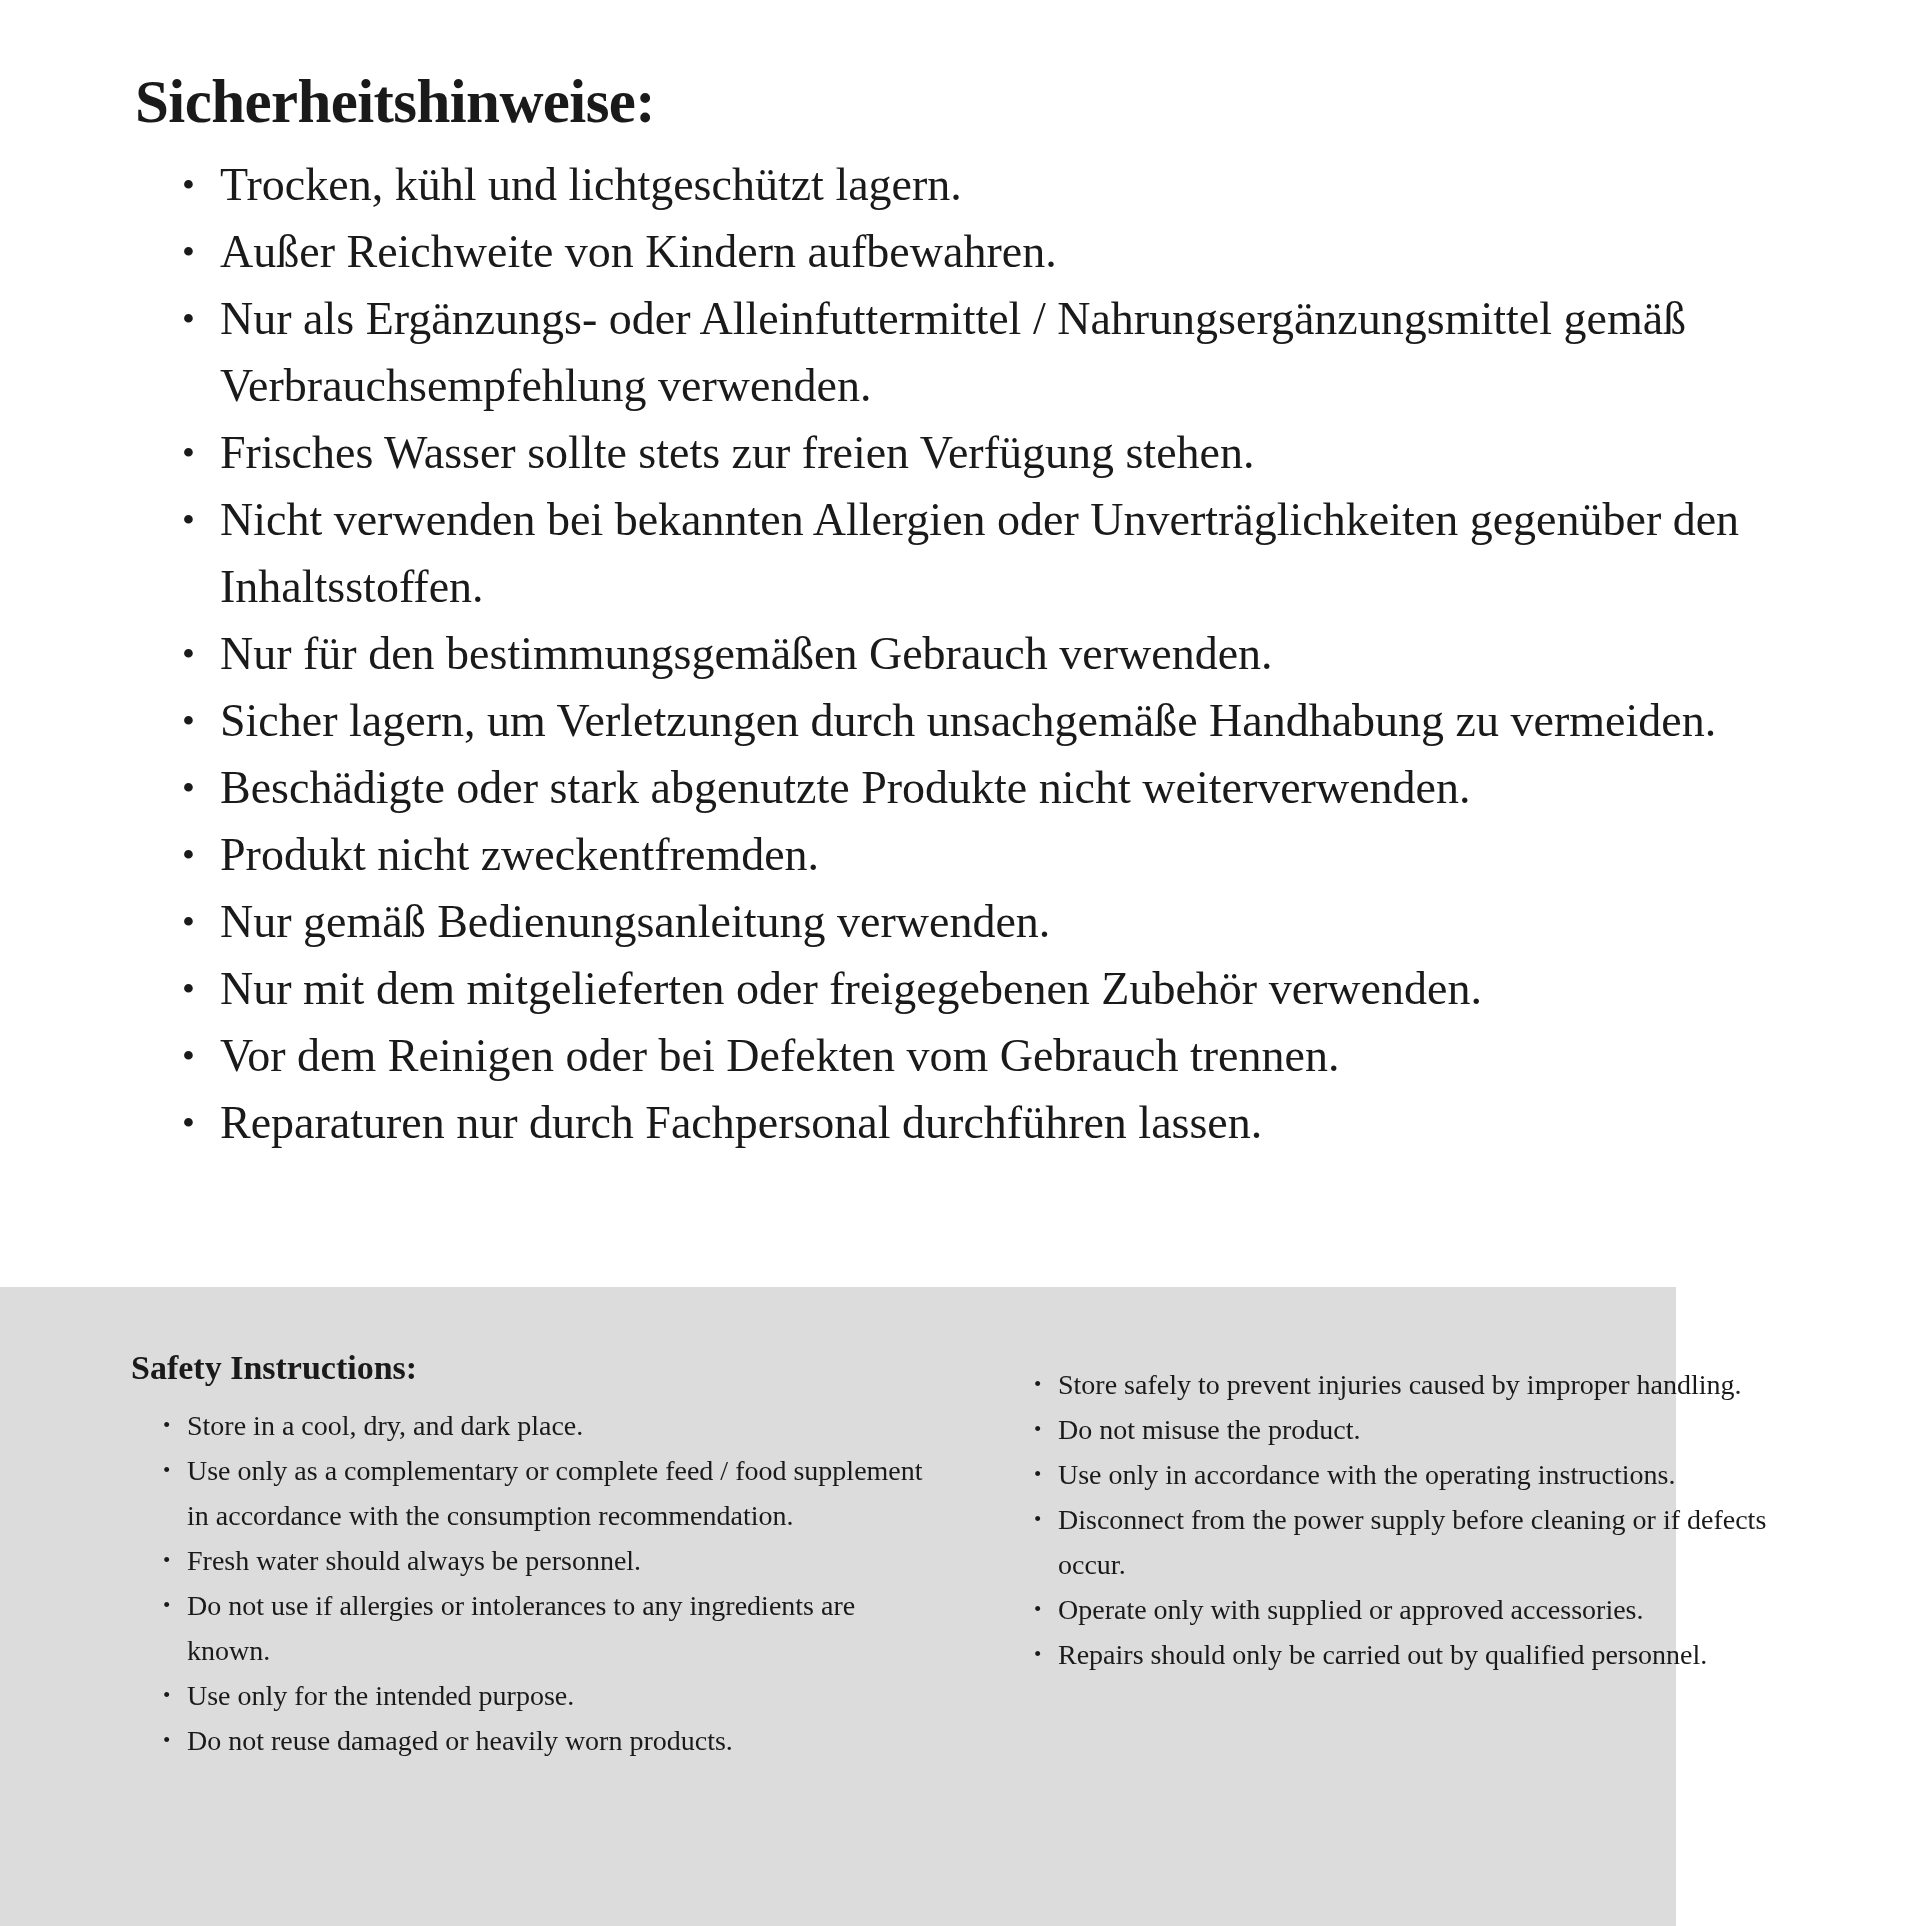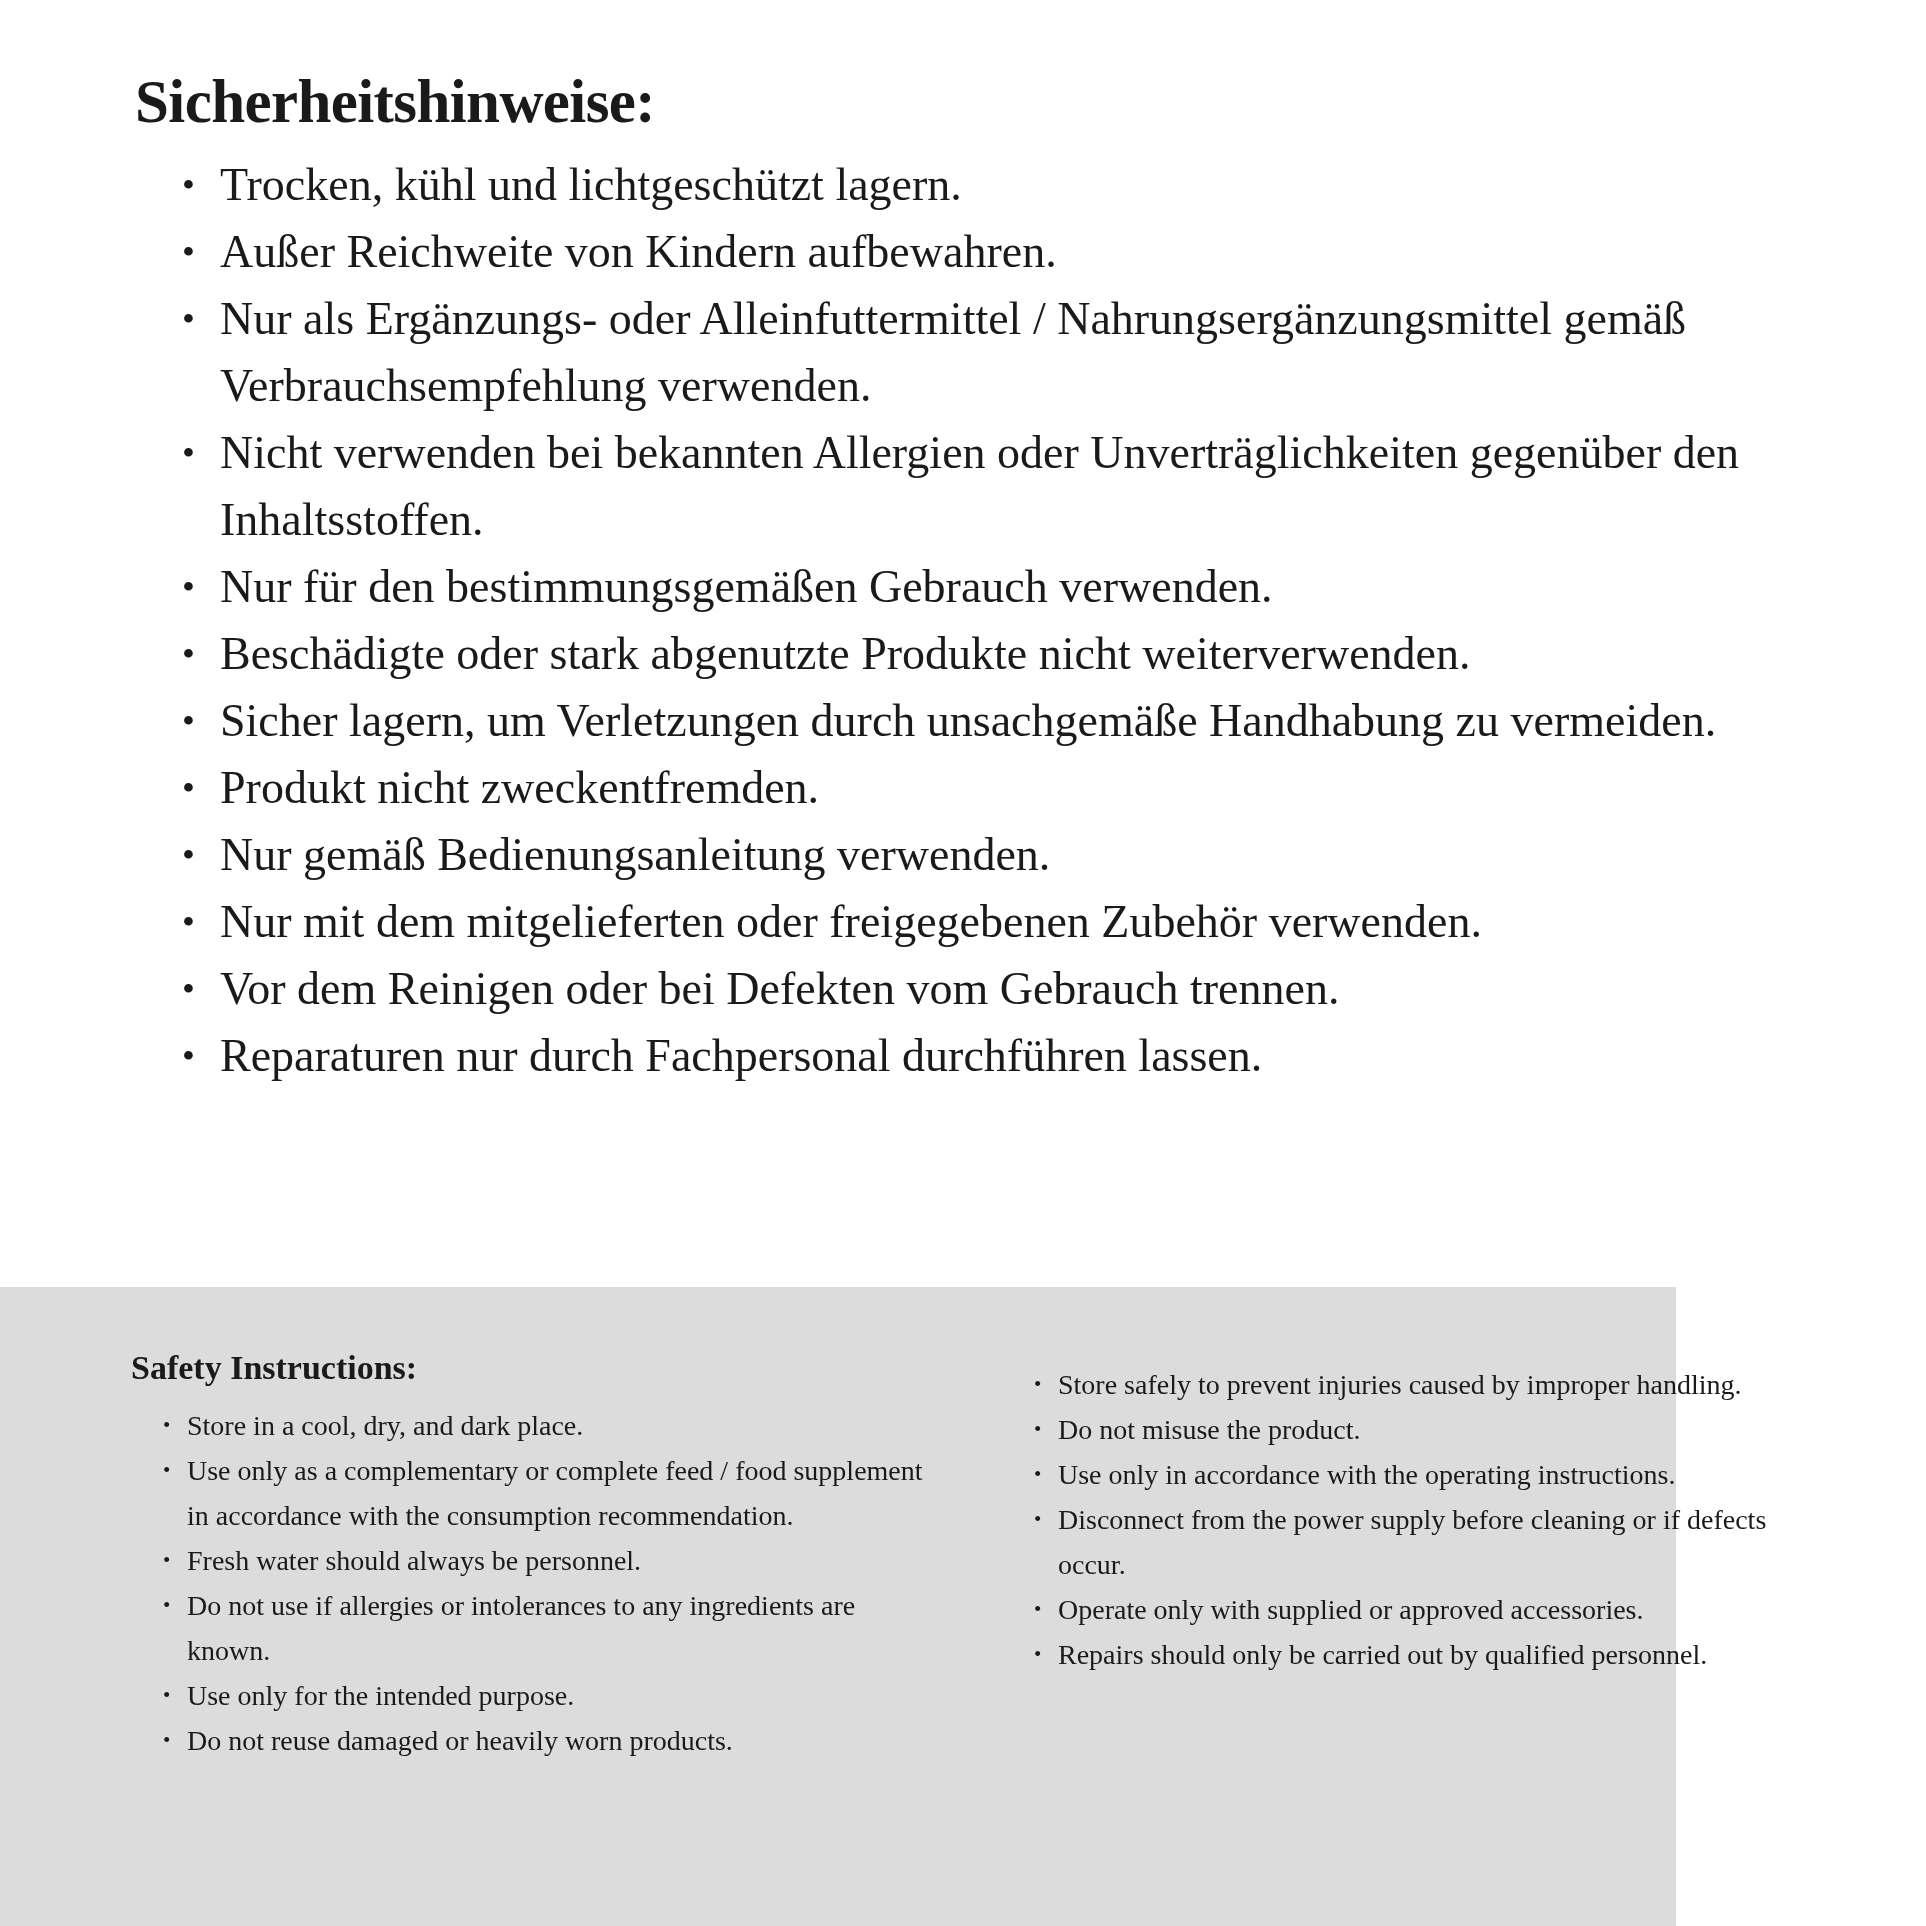--- a/index.html
+++ b/index.html
@@ -105,24 +105,25 @@
 
 <div class="page" style="--page-bg: #ffffff; --section-bg: #dcdcdc; --text: #1a1a1a;">
 
   <div class="german-section">
     <h1 class="german-title">Sicherheitshinweise:</h1>
 
     <ul class="bullet-list german-list">
       <li>Trocken, kühl und lichtgeschützt lagern.</li>
       <li>Außer Reichweite von Kindern aufbewahren.</li>
       <li>Nur als Ergänzungs- oder Alleinfuttermittel / Nahrungsergänzungsmittel gemäß Verbrauchsempfehlung verwenden.</li>
+      <li>Frisches Wasser sollte stets zur freien Verfügung stehen.</li>
       <li>Nicht verwenden bei bekannten Allergien oder Unverträglichkeiten gegenüber den Inhaltsstoffen.</li>
       <li>Nur für den bestimmungsgemäßen Gebrauch verwenden.</li>
+      <li>Sicher lagern, um Verletzungen durch unsachgemäße Handhabung zu vermeiden.</li>
       <li>Beschädigte oder stark abgenutzte Produkte nicht weiterverwenden.</li>
-      <li>Sicher lagern, um Verletzungen durch unsachgemäße Handhabung zu vermeiden.</li>
       <li>Produkt nicht zweckentfremden.</li>
       <li>Nur gemäß Bedienungsanleitung verwenden.</li>
       <li>Nur mit dem mitgelieferten oder freigegebenen Zubehör verwenden.</li>
       <li>Vor dem Reinigen oder bei Defekten vom Gebrauch trennen.</li>
       <li>Reparaturen nur durch Fachpersonal durchführen lassen.</li>
     </ul>
   </div>
 
   <div class="english-section">
 

